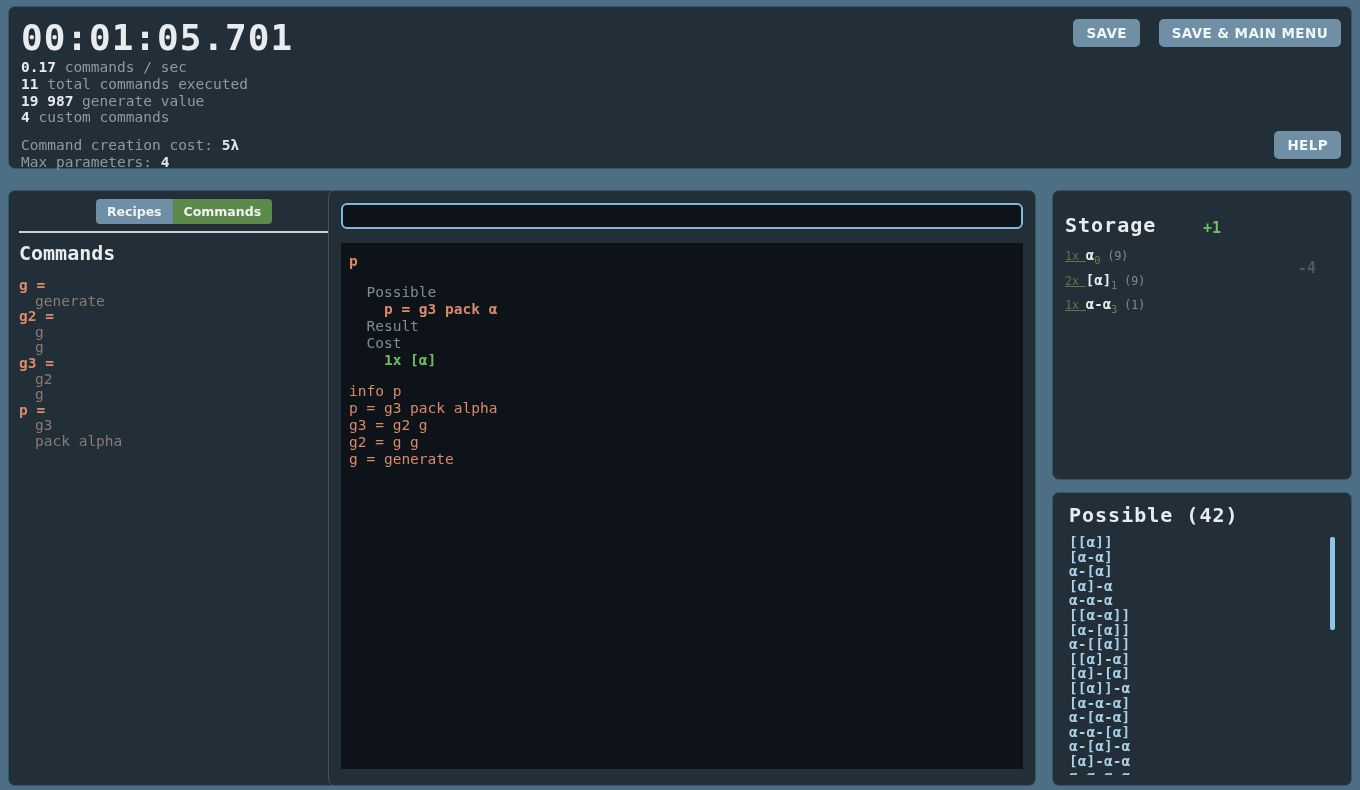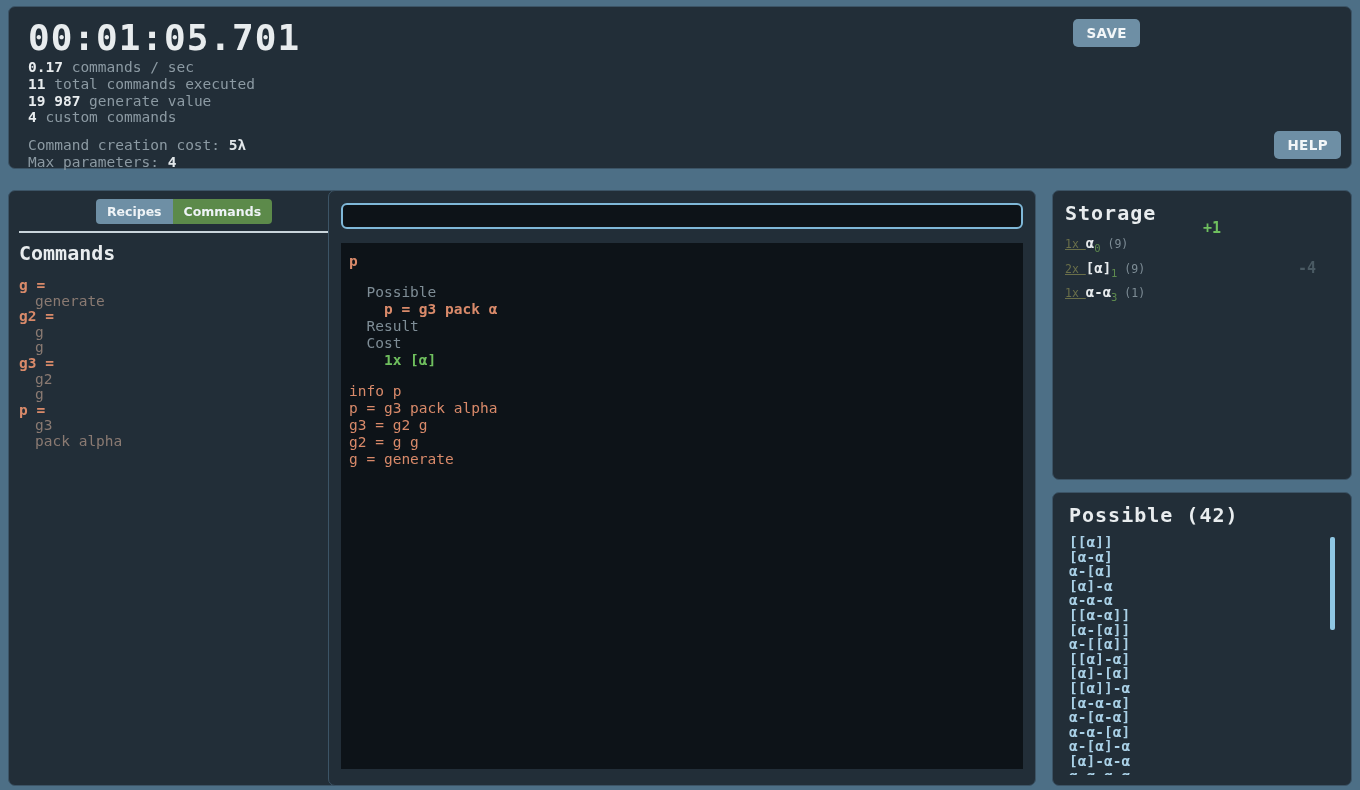--- a/index.html
+++ b/index.html
@@ -16,21 +16,21 @@
     background: #222e38;
     border: 1px solid #3c5466;
     border-radius: 7px;
   }
 
   
   #header {
     position: absolute;
     left: 8px; top: 6px;
     width: 1344px; height: 163px;
-    padding: 10px 19px;
+    padding: 10px 12px;
   }
   #clock {
     font-size: 36px;
     font-weight: bold;
     color: #e8ecee;
     letter-spacing: 1px;
     line-height: 42px;
     font-family: "DejaVu Sans Mono", monospace;
   }
   .stat-line {
@@ -158,21 +158,21 @@
   .t-gray   { color: #7e8d96; }
   .t-green  { color: #6fbf5e; font-weight: bold; }
   .t-bold   { font-weight: bold; }
   .t-blank  { height: 14px; }
 
   
   #storage {
     position: absolute;
     left: 1052px; top: 190px;
     width: 300px; height: 290px;
-    padding: 10px 12px;
+    padding: 22px 12px;
     overflow: hidden;
   }
   .panel-heading {
     font-size: 20px;
     font-weight: bold;
     color: #e8ecee;
     letter-spacing: 1px;
     line-height: 24px;
     margin-bottom: 8px;
   }
@@ -243,20 +243,21 @@
       <div class="stat-line"><b>19 987</b><span> generate value</span></div>
       <div class="stat-line"><b>4</b><span> custom commands</span></div>
     </div>
   <div class="stat-gap"></div>
   <div id="config-block">
       <div class="cfg-line"><span>Command creation cost: </span><b>5λ</b></div>
       <div class="cfg-line"><span>Max parameters: </span><b>4</b></div>
     </div>
 
   <button class="btn" id="btn-save">SAVE</button>
+  <button class="btn" id="btn-save-menu">SAVE &amp; MAIN MENU</button>
   <button class="btn" id="btn-help">HELP</button>
 </div>
 
 <div id="sidebar" class="panel">
   <div id="tabs">
       <div class="tab inactive first">Recipes</div>
       <div class="tab active last">Commands</div>
     </div>
   <div id="sidebar-rule"></div>
   <div id="sidebar-heading">Commands</div>

